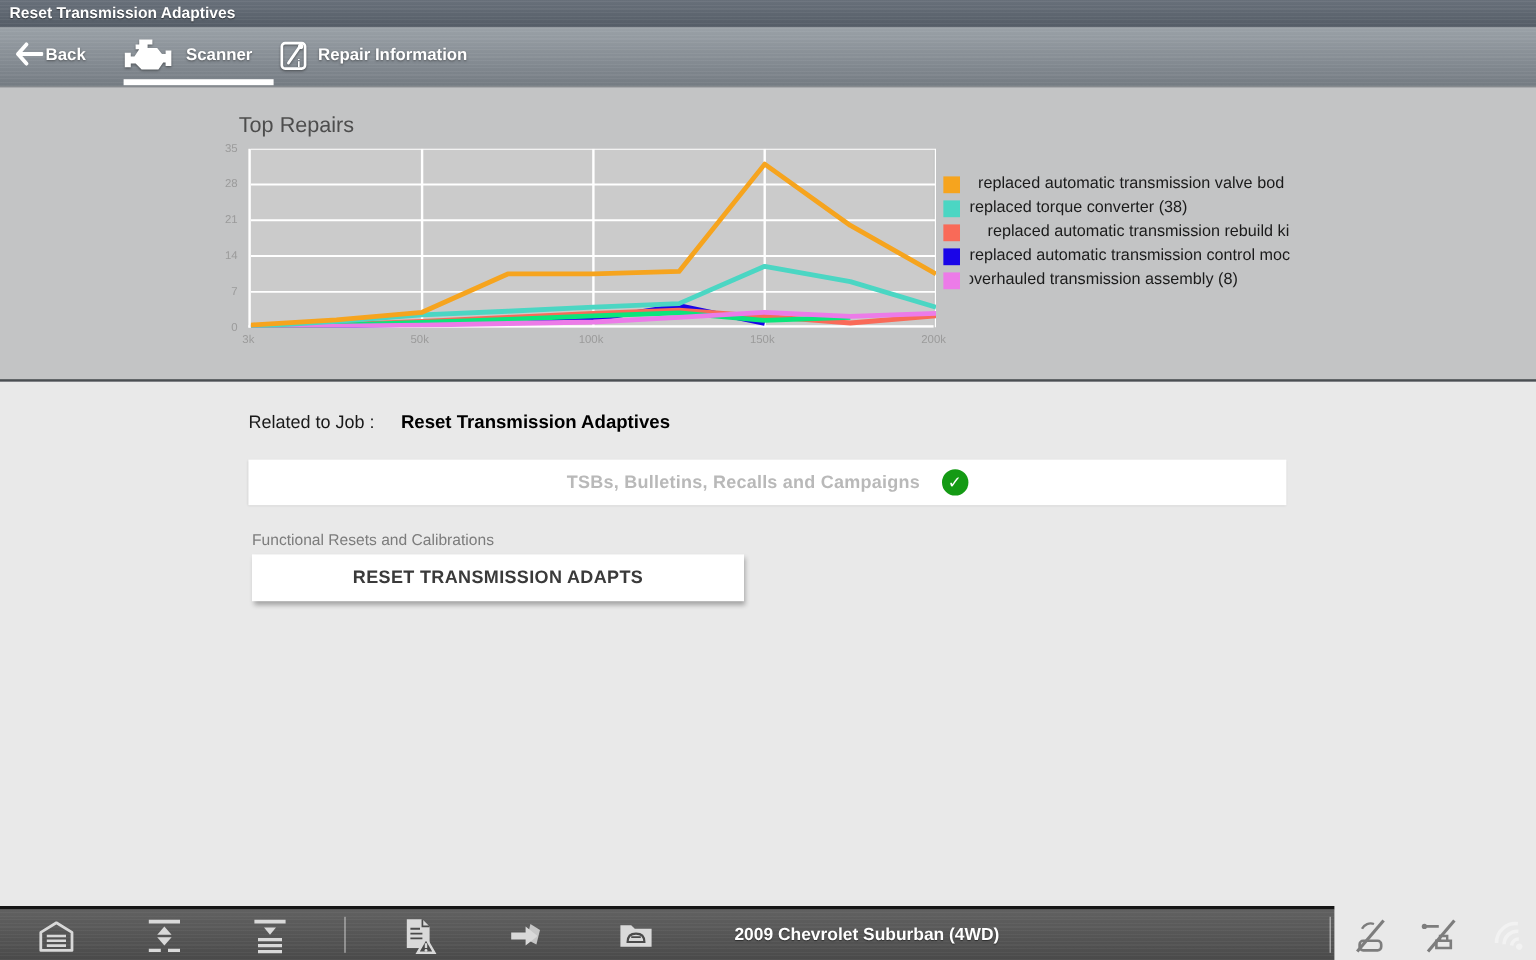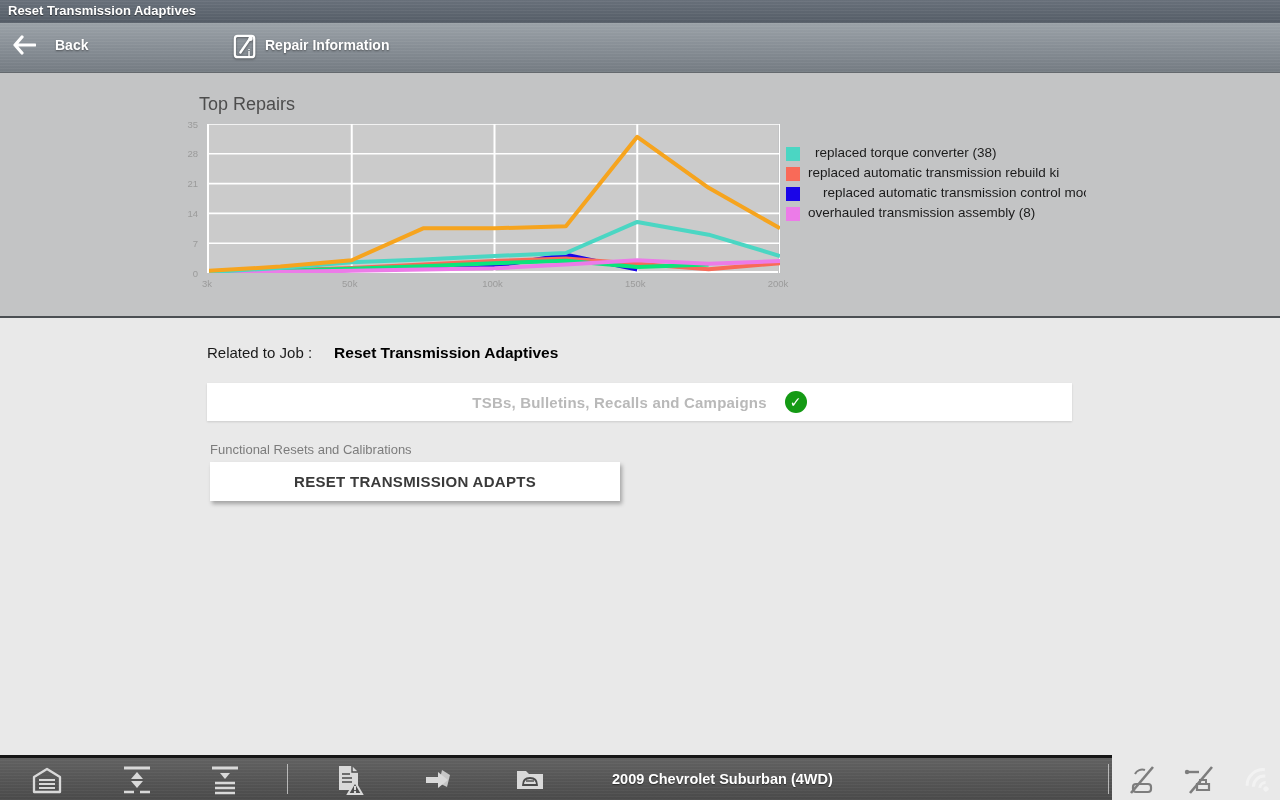--- a/index.html
+++ b/index.html
@@ -16,21 +16,21 @@
   #titlebar .t { position:absolute; left:8px; top:3px; color:#fff; font-size:13px;
     font-weight:bold; text-shadow:0 1px 1px rgba(0,0,0,.55); z-index:2; }
 
   
   #nav { position:absolute; left:0; top:23px; width:1280px; height:50px;
     background:linear-gradient(#9aa1a7 0%,#858c93 55%,#747b82 100%);
     border-bottom:1px solid #64696e; }
   #nav::after{content:"";position:absolute;inset:0;
     background:repeating-linear-gradient(0deg,rgba(255,255,255,.05) 0 1px,transparent 1px 3px);pointer-events:none;}
   .navlabel { color:#fff; font-size:14px; font-weight:bold; text-shadow:0 1px 2px rgba(0,0,0,.45); }
-  #back-btn { position:absolute; left:12px; top:0; height:44px; display:flex; align-items:center; gap:19px; cursor:pointer; z-index:3;}
+  #back-btn { position:absolute; left:12px; top:0; height:44px; display:flex; align-items:center; gap:2px; cursor:pointer; z-index:3;}
   #tab-scanner { position:absolute; left:103px; top:0; width:125px; height:49px; cursor:pointer; z-index:3;}
   #tab-scanner .underline { position:absolute; left:0; bottom:1px; width:125px; height:5px; background:#fff; }
   #tab-scanner .navlabel { position:absolute; left:52px; top:14px; }
   #tab-scanner svg { position:absolute; left:0; top:9px; filter:drop-shadow(0 1px 1px rgba(0,0,0,.4)); }
   #tab-repair { position:absolute; left:233px; top:0; height:49px; cursor:pointer; z-index:3;}
   #tab-repair .navlabel { position:absolute; left:32px; top:14px; white-space:nowrap; }
   #tab-repair svg { position:absolute; left:0; top:11px; filter:drop-shadow(0 1px 1px rgba(0,0,0,.4)); }
 
   
   #chart-section { position:absolute; left:0; top:73px; width:1280px; height:245px;
@@ -91,20 +91,27 @@
   </div>
 
   <div id="nav">
     <div id="back-btn">
       <svg width="24" height="20" viewBox="0 0 24 20">
         <path d="M10 2 L3 10 L10 18 M3 10 H23" stroke="#fff" stroke-width="3.2" fill="none" stroke-linecap="round" stroke-linejoin="round"></path>
       </svg>
       <span class="navlabel">Back</span>
     </div>
 
+    <div id="tab-scanner">
+      <svg width="40" height="28" viewBox="0 0 40 28">
+        <path fill="#fff" d="M13 1h11v4h-4v3h8l4 5h3v-3h5v13h-5v-3h-2l-4 6H15l-5-5H6v3H1V12h5v3h3l4-6h-3V5h3z"></path>
+      </svg>
+      <span class="navlabel">Scanner</span>
+      <div class="underline"></div>
+    </div>
 
     <div id="tab-repair">
       <svg width="24" height="26" viewBox="0 0 26 28">
         <rect x="2" y="2" width="21" height="23" rx="3" fill="none" stroke="#fff" stroke-width="2.4"></rect>
         <path d="M19 4 L8 20" stroke="#fff" stroke-width="2.6" stroke-linecap="round"></path>
         <circle cx="19" cy="5" r="2.4" fill="#fff"></circle>
         <text x="16" y="24" font-size="10" font-weight="bold" fill="#fff" font-family="Liberation Sans,sans-serif">i</text>
       </svg>
       <span class="navlabel">Repair Information</span>
     </div>
@@ -141,20 +148,24 @@
     </div>
     <div id="xlabels">
         <div style="left: 0px;">3k</div>
         <div style="left: 142.75px;">50k</div>
         <div style="left: 285.5px;">100k</div>
         <div style="left: 428.25px;">150k</div>
         <div style="left: 571px;">200k</div>
       </div>
     <div id="legend">
         <div class="legend-row">
+          <span class="legend-swatch" style="background: rgb(246, 164, 30);"></span>
+          <span class="legend-label">replaced automatic transmission valve bod</span>
+        </div>
+        <div class="legend-row">
           <span class="legend-swatch" style="background: rgb(75, 214, 195);"></span>
           <span class="legend-label">replaced torque converter (38)</span>
         </div>
         <div class="legend-row">
           <span class="legend-swatch" style="background: rgb(249, 106, 88);"></span>
           <span class="legend-label">replaced automatic transmission rebuild ki</span>
         </div>
         <div class="legend-row">
           <span class="legend-swatch" style="background: rgb(26, 5, 232);"></span>
           <span class="legend-label">replaced automatic transmission control moc</span>

